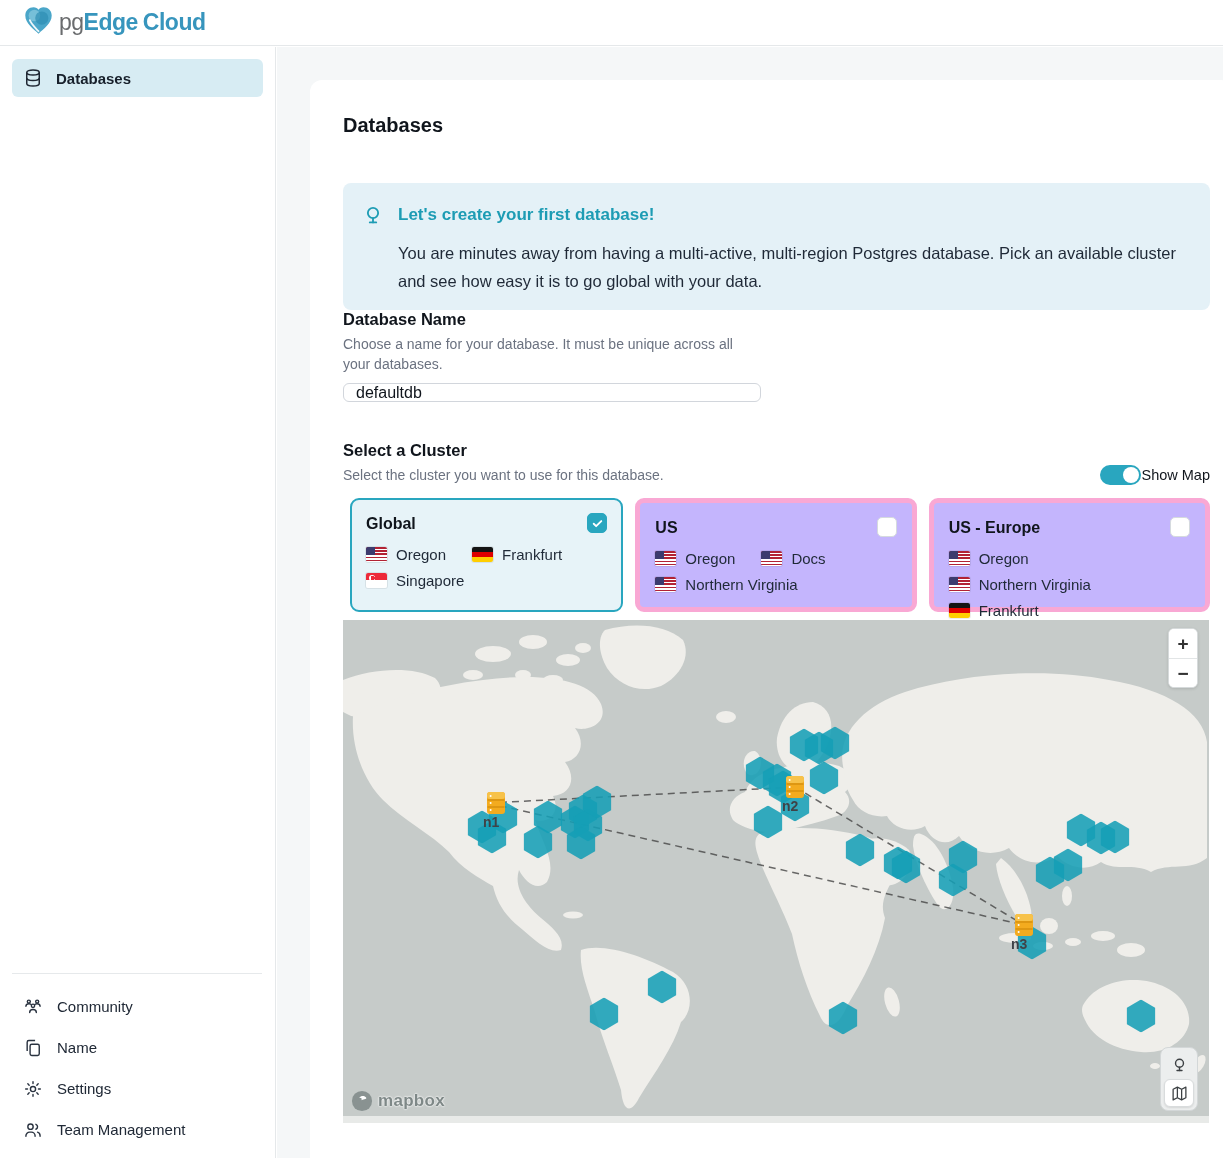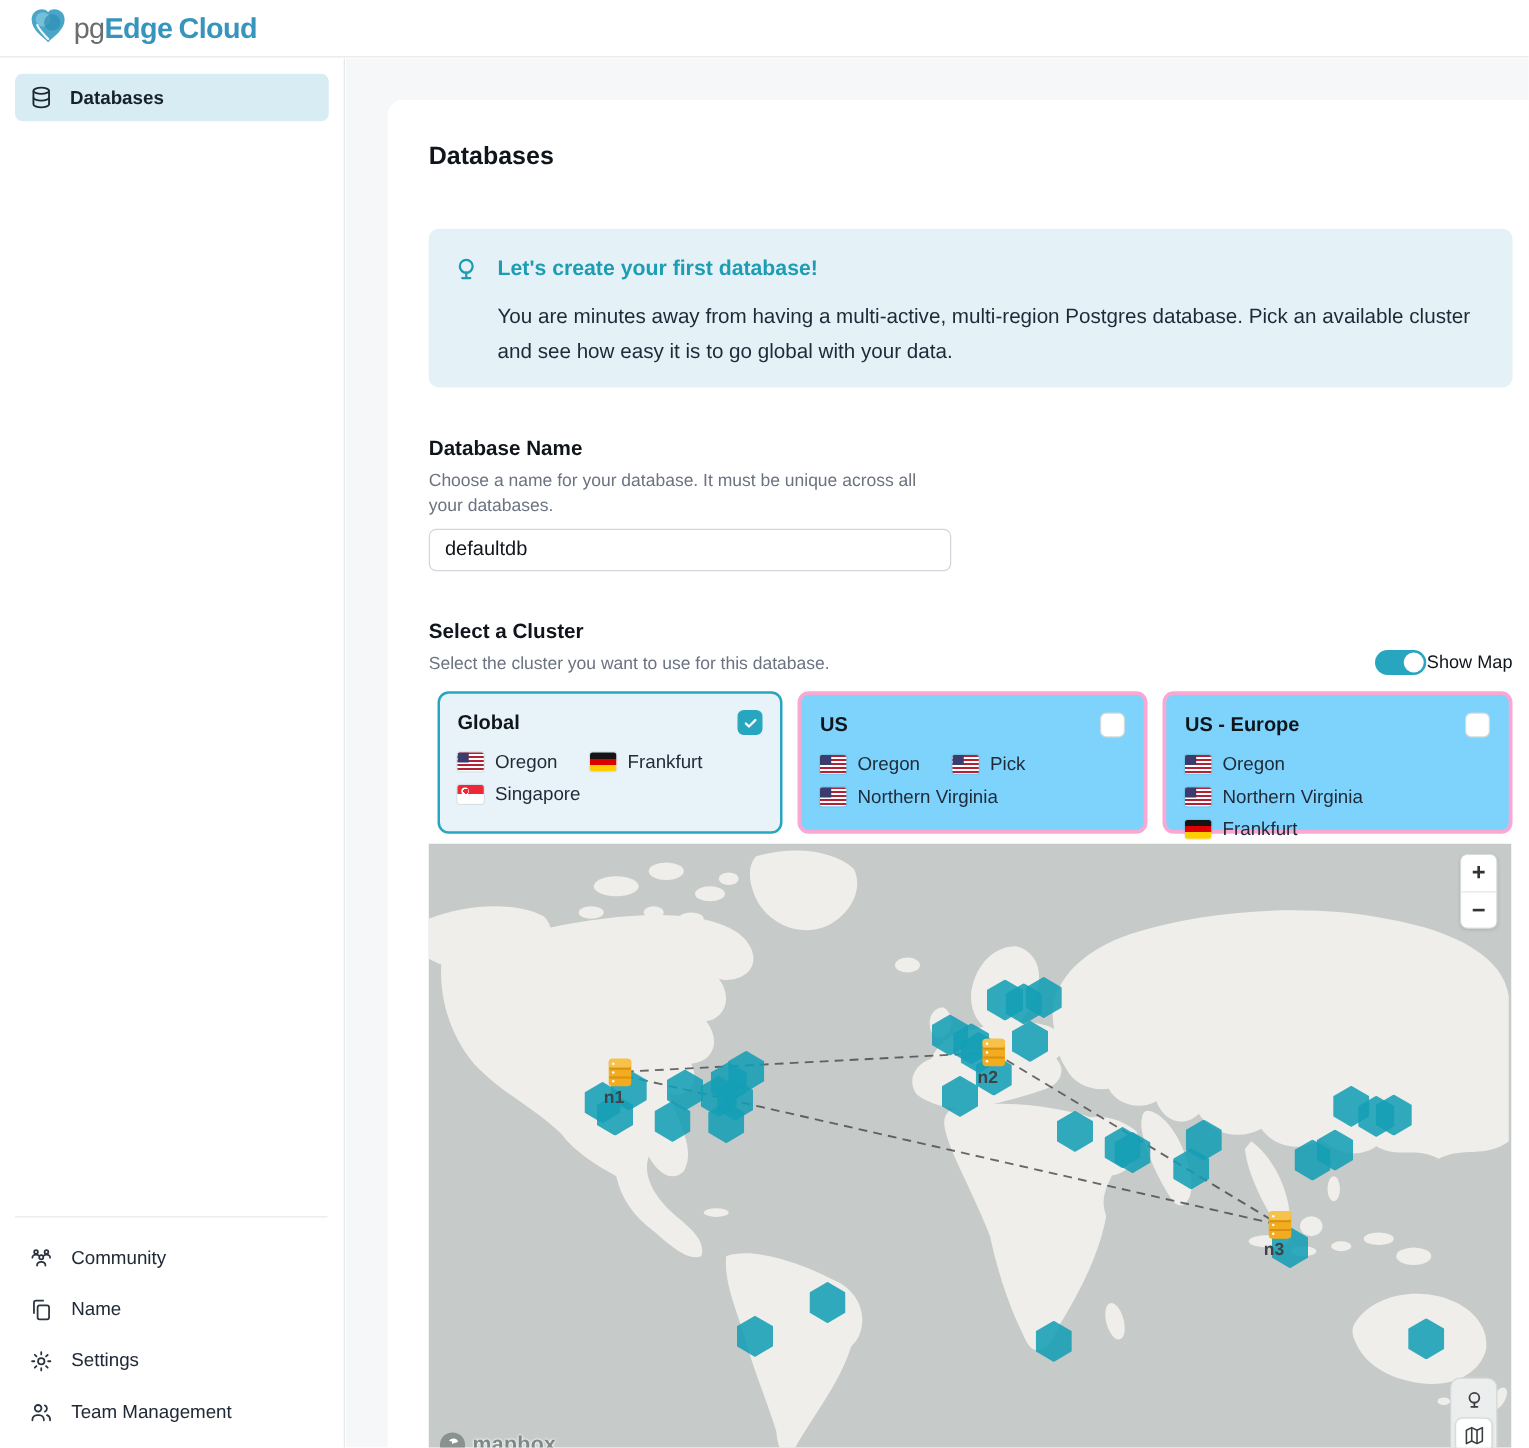--- a/index.html
+++ b/index.html
@@ -42,41 +42,41 @@
 
   
   .banner { margin-top:46px; height:127px; background:#e4f1f7; border-radius:8px;
             display:flex; padding:21px 20px 0 19px; gap:14px; }
   .banner-icon { color:#1d9cb4; width:22px; height:22px; flex:0 0 22px; margin-top:1px; }
   .banner-icon svg { width:22px; height:22px; }
   .banner-title { font-size:17px; font-weight:700; color:#1d9cb4; line-height:22px; }
   .banner-body { margin-top:13px; font-size:16.5px; line-height:28px; color:#1f2937; max-width:795px; }
 
   
-  .field-label { margin-top:40px; font-size:16.5px; font-weight:700; color:#10151c; }
+  .field-label { font-size:16.5px; font-weight:700; color:#10151c; }
   .field-help  { margin-top:5px; font-size:14px; line-height:20px; color:#6b7280; max-width:410px; }
-  .text-input { margin-top:9px; width:418px; height:34px; border:1px solid #d2d6dc; border-radius:6px;
+  .text-input { margin-top:9px; width:418px; height:19px; border:1px solid #d2d6dc; border-radius:6px;
                 font-size:16px; color:#10151c; padding:0 12px; outline:none;
                 font-family:"Liberation Sans", sans-serif; display:block; }
 
   
   .cluster-label { margin-top:39px; font-size:16.5px; font-weight:700; color:#10151c; }
   .cluster-subrow { margin-top:5px; display:flex; align-items:center; justify-content:space-between; }
   .cluster-help { font-size:14px; color:#6b7280; }
   .showmap { display:flex; align-items:center; }
   .toggle { width:41px; height:20px; border-radius:10px; background:#cbd2d9; position:relative; cursor:pointer; }
   .toggle.on { background:#29a6bf; }
   .toggle .knob { position:absolute; top:2px; left:2px; width:16px; height:16px;
                   border-radius:50%; background:#fff; transition:left .1s; }
   .toggle.on .knob { left:23px; }
   .showmap-label { font-size:14.5px; color:#10151c; }
 
   
   .cards { margin-top:13px; margin-left:7px; display:flex; gap:12px; width:860px; }
-  .cluster-card { flex:1; height:114px; background:#7dd3fc; border:3px solid #f9a8d4;
+  .cluster-card { flex:1; height:114px; background:#c4b5fd; border:5px solid #f9a8d4;
                   border-radius:9px; padding:14px 15px; cursor:pointer; }
   .cluster-card.selected { border:2px solid #29a6bf; background:#e7f3f8; padding:13px 14px; }
   .cc-head { display:flex; justify-content:space-between; align-items:flex-start; }
   .cc-name { font-size:16px; font-weight:600; color:#10151c; line-height:22px; }
   .checkbox { width:20px; height:20px; border-radius:5px; border:1px solid #d5dade; background:#fff;
               display:flex; align-items:center; justify-content:center; cursor:pointer; }
   .cluster-card.selected .checkbox { background:#29a6bf; border-color:#29a6bf; }
   .checkbox svg { width:13px; height:13px; display:none; }
   .cluster-card.selected .checkbox svg { display:block; }
   .regions { margin-top:11px; display:flex; flex-wrap:wrap; column-gap:26px; row-gap:9px; max-width:250px; }
@@ -254,21 +254,21 @@
               
             </span>
           </div>
           <div class="regions">
             <span class="region">
                 <span class="flag flag-us"></span>
                 <span>Oregon</span>
               </span>
             <span class="region">
                 <span class="flag flag-us"></span>
-                <span>Pick</span>
+                <span>Docs</span>
               </span>
             <span class="region">
                 <span class="flag flag-us"></span>
                 <span>Northern Virginia</span>
               </span>
           </div>
         </div>
 
         <div class="cluster-card">
           <div class="cc-head">

